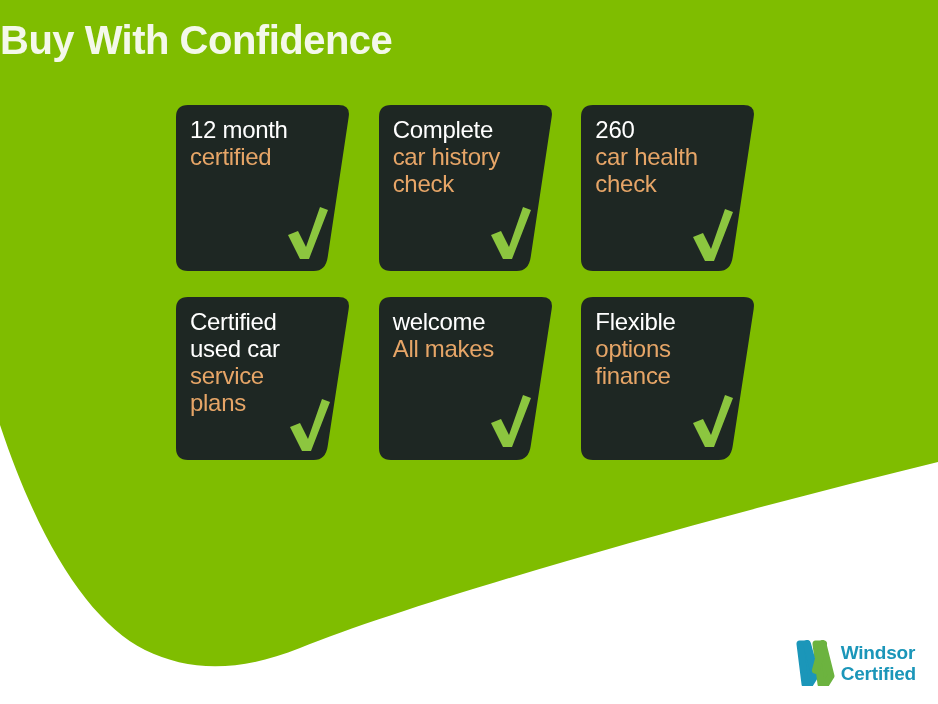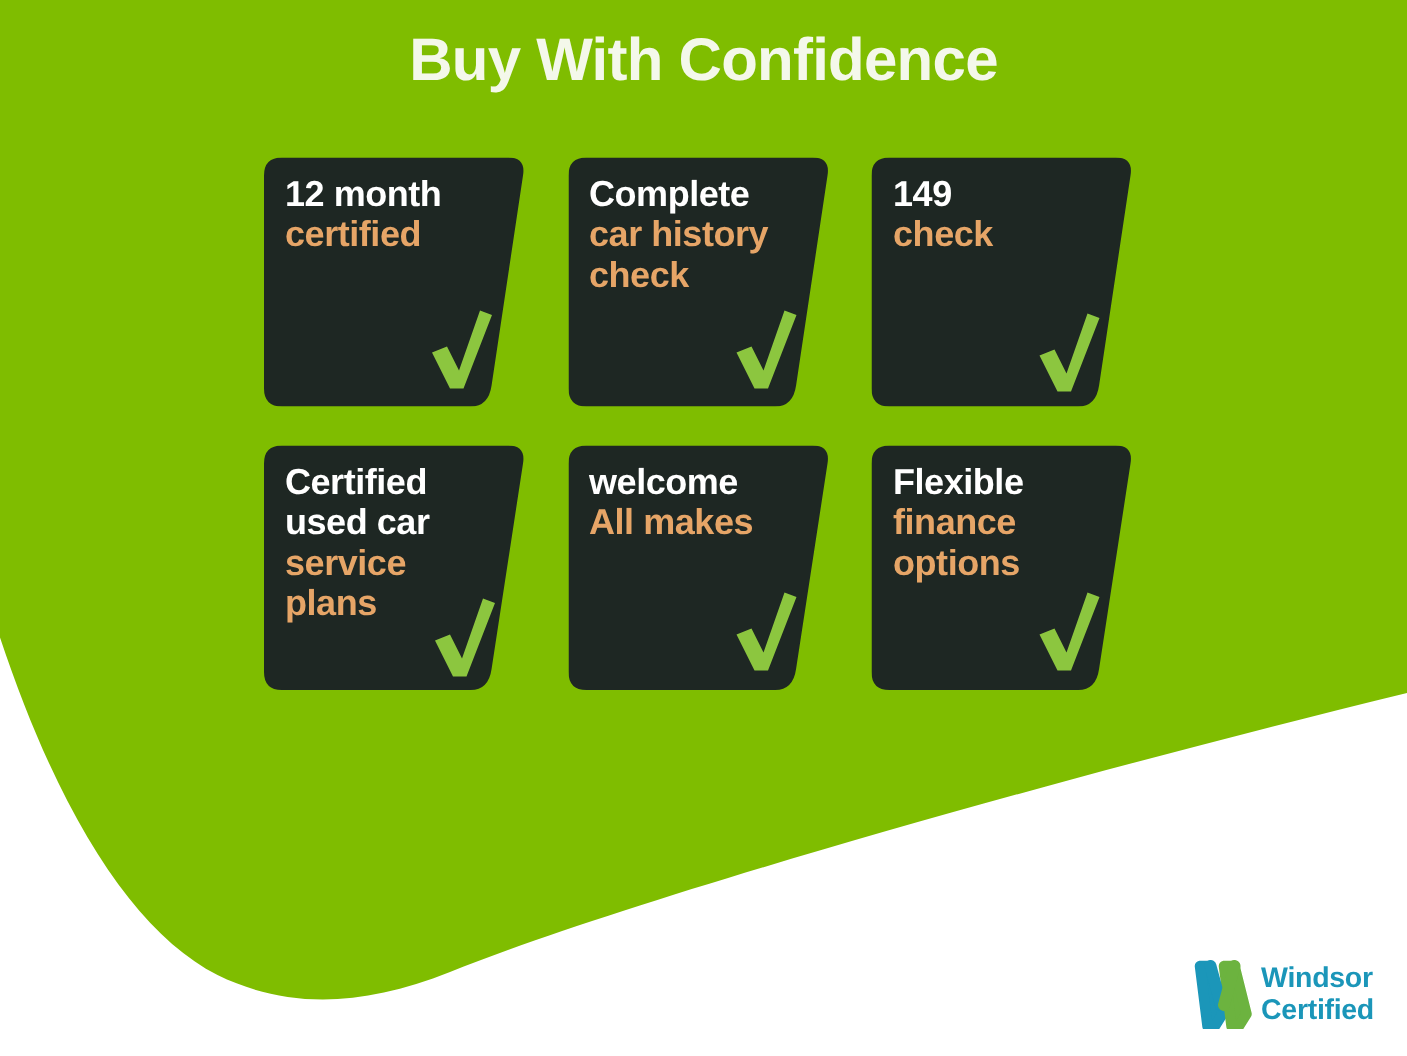--- a/index.html
+++ b/index.html
@@ -27,21 +27,21 @@
     width: 938px; height: 704px;
     display: block;
   }
 
   
   #title {
     position: absolute;
     left: 0;
     top: 18px;
     width: 938px;
-    text-align: center;
+    text-align: left;
     font-size: 40px;
     font-weight: bold;
     letter-spacing: -0.5px;
     color: #f4f8ea;
     z-index: 3;
   }
 
   
   #cards {
     position: absolute;
@@ -74,21 +74,21 @@
   }
 
   .card-text {
     position: absolute;
     left: 14px;
     top: 12px;
     right: 26px;
     z-index: 2;
     line-height: 1.12;
     font-size: 24px;
-    font-weight: bold;
+    font-weight: normal;
     letter-spacing: -0.3px;
   }
 
   .line-white { color: #ffffff; display: block; }
   .line-tan   { color: #e6a567; display: block; }
 
   .card-check {
     position: absolute;
     z-index: 2;
     width: 46px;
@@ -160,21 +160,22 @@
         <svg class="card-check" style="left:108px; top:100px;" viewBox="0 0 46 56">
           <path d="M 4,30 L 14,26 L 22,42 L 36,2 L 44,5 L 25,54 L 16,54 Z" fill="#8cc63f"></path>
         </svg>
       </div>
 
       <div class="card">
         <svg class="card-bg" viewBox="0 0 175 166" preserveAspectRatio="none">
           <path d="M 12,0 L 163,0 Q 175,0 173,12 L 152,152 Q 150,166 138,166 L 12,166 Q 0,166 0,154 L 0,12 Q 0,0 12,0 Z" fill="#1e2723"></path>
         </svg>
         <div class="card-text">
-          <span class="line-white">149</span>
+          <span class="line-white">260</span>
+          <span class="line-tan">car health</span>
           <span class="line-tan">check</span>
         </div>
         <svg class="card-check" style="left:108px; top:102px;" viewBox="0 0 46 56">
           <path d="M 4,30 L 14,26 L 22,42 L 36,2 L 44,5 L 25,54 L 16,54 Z" fill="#8cc63f"></path>
         </svg>
       </div>
 
     </div>
 
     <div class="card-row">
@@ -206,22 +207,22 @@
           <path d="M 4,30 L 14,26 L 22,42 L 36,2 L 44,5 L 25,54 L 16,54 Z" fill="#8cc63f"></path>
         </svg>
       </div>
 
       <div class="card row2">
         <svg class="card-bg" viewBox="0 0 175 163" preserveAspectRatio="none">
           <path d="M 12,0 L 163,0 Q 175,0 173,12 L 152,149 Q 150,163 138,163 L 12,163 Q 0,163 0,151 L 0,12 Q 0,0 12,0 Z" fill="#1e2723"></path>
         </svg>
         <div class="card-text">
           <span class="line-white">Flexible</span>
+          <span class="line-tan">options</span>
           <span class="line-tan">finance</span>
-          <span class="line-tan">options</span>
         </div>
         <svg class="card-check" style="left:108px; top:96px;" viewBox="0 0 46 56">
           <path d="M 4,30 L 14,26 L 22,42 L 36,2 L 44,5 L 25,54 L 16,54 Z" fill="#8cc63f"></path>
         </svg>
       </div>
 
     </div>
   </div>
 
   <div id="logo">

